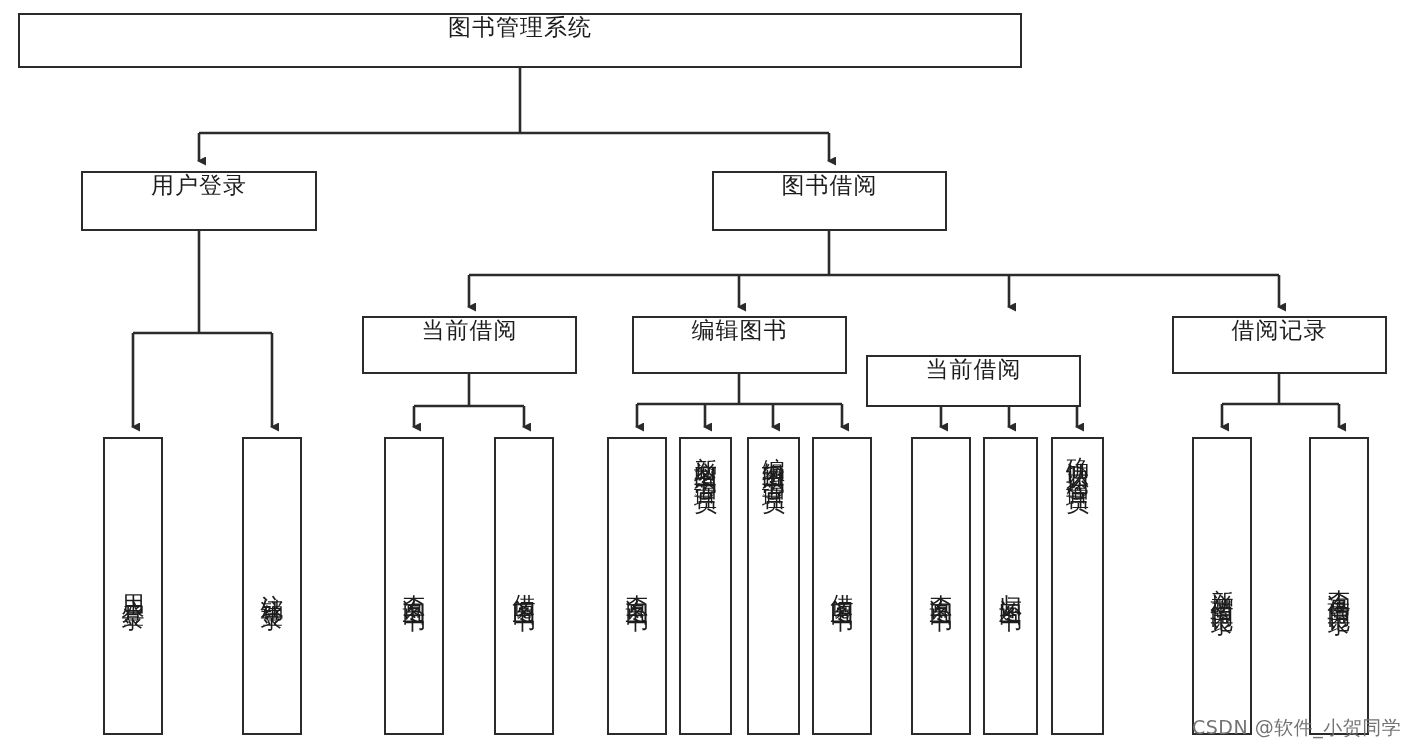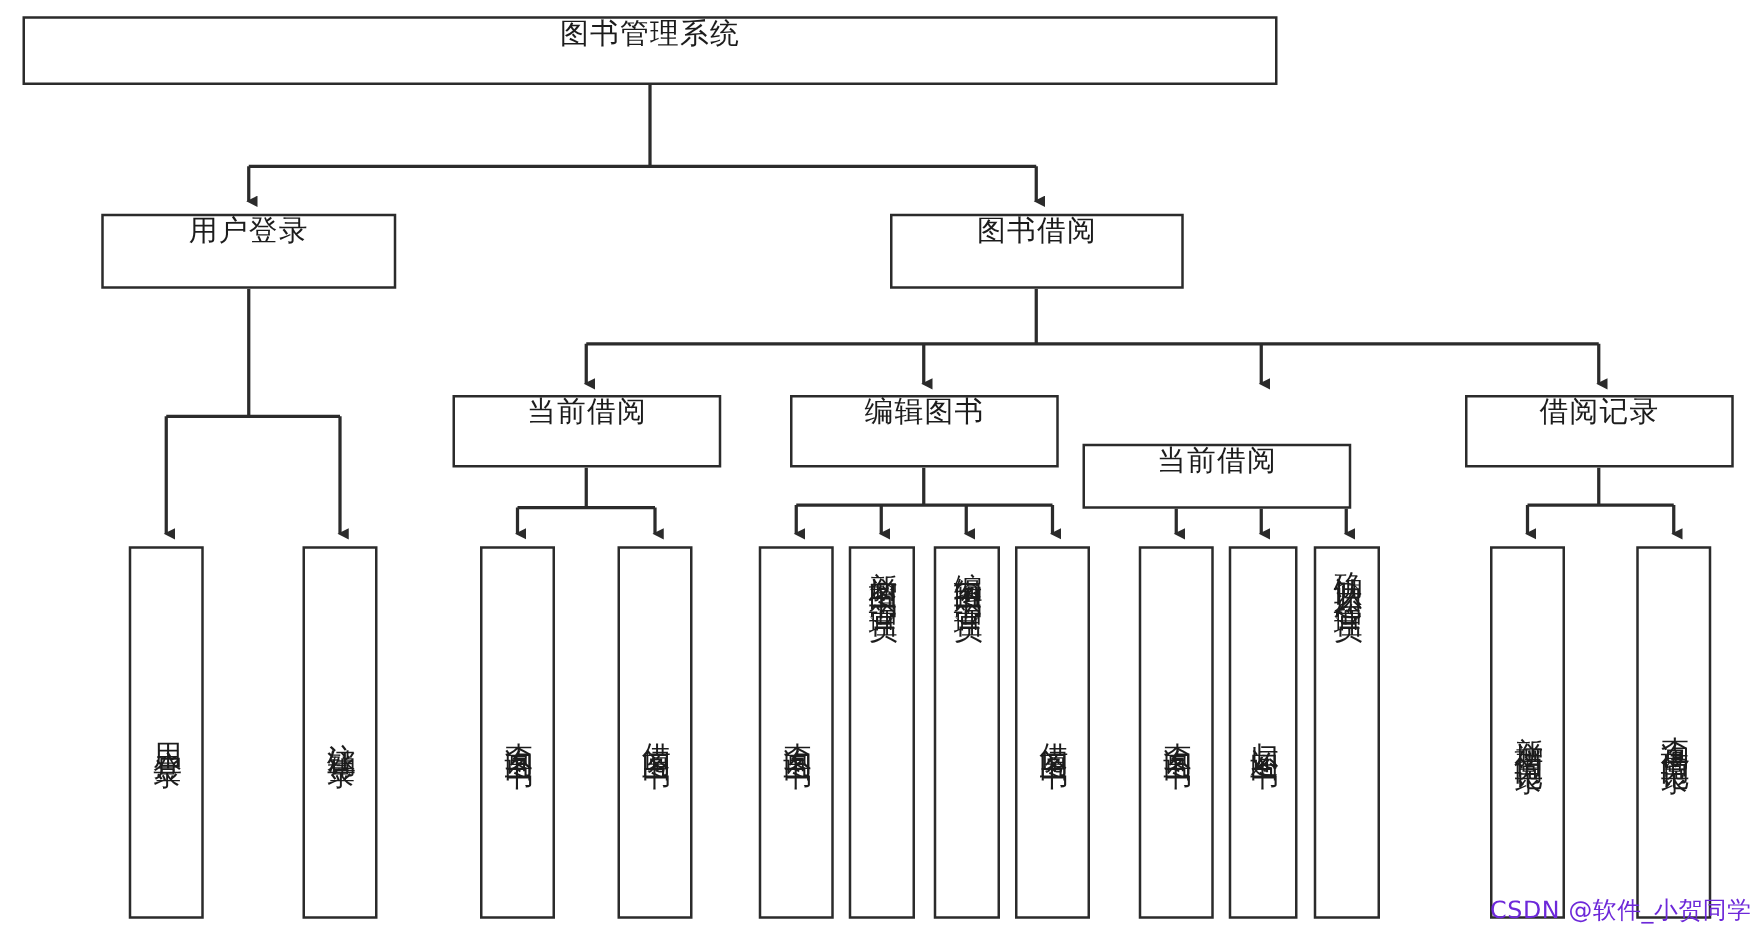--- a/index.html
+++ b/index.html
@@ -56,21 +56,21 @@
     line-height: 1;
     white-space: nowrap;
     display: block;
   }
   .node.vertical.centered {
     align-items: center;
   }
   .watermark {
     position: absolute;
     font-size: 19px;
-    color: #6d28d9;
+    color: #737373;
     white-space: nowrap;
     letter-spacing: 0.5px;
   }
 </style>
 </head>
 <body>
 
 <div id="diagram">
 
   <svg class="connectors" viewBox="0 0 1405 747">

